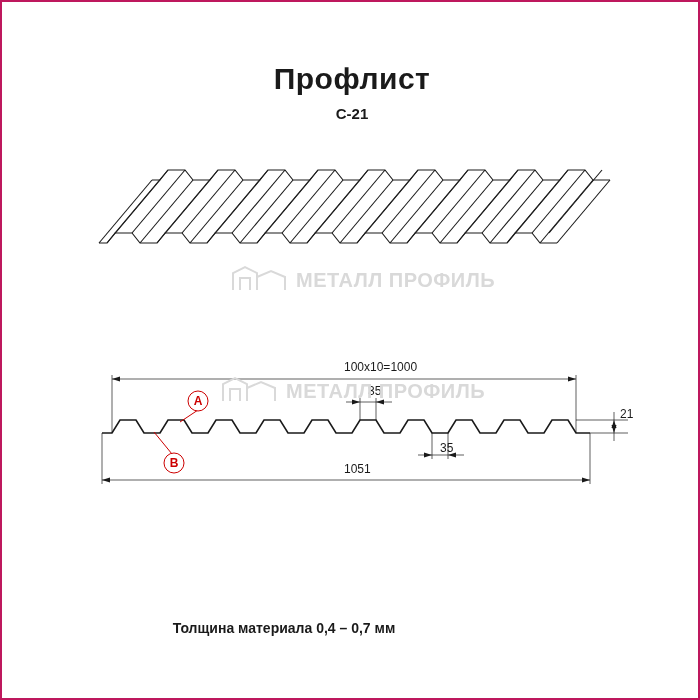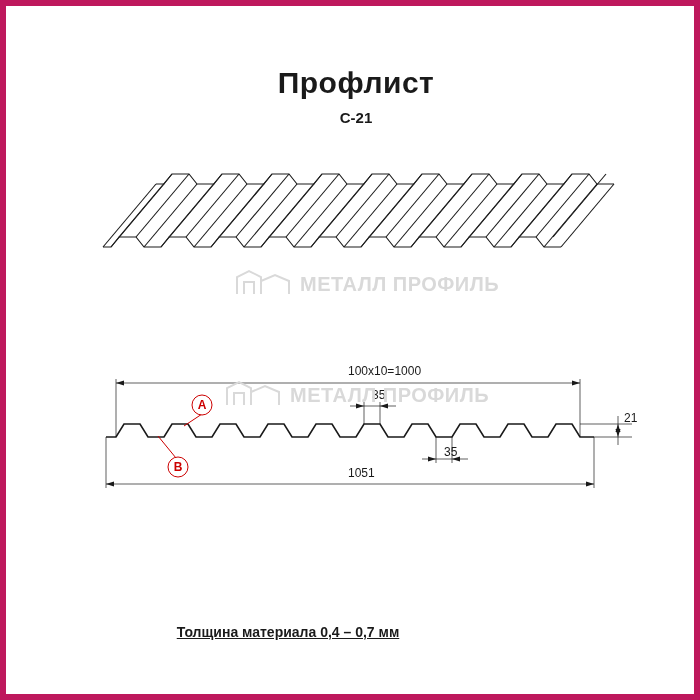--- a/index.html
+++ b/index.html
@@ -13,21 +13,21 @@
     position: relative;
     font-family: "Liberation Sans", sans-serif;
     color: #1a1a1a;
     overflow: hidden;
   }
   .page {
     position: absolute;
     left: 0; top: 0;
     width: 700px;
     height: 700px;
-    border: 6px solid #be185d;
+    border: 2px solid #be185d;
     box-sizing: border-box;
   }
   
   .title {
     position: absolute;
     left: 0; top: 60px;
     width: 700px;
     text-align: center;
     font-size: 30px;
     font-weight: bold;
@@ -44,21 +44,20 @@
     color: #1a1a1a;
   }
   .footnote {
     position: absolute;
     left: 0; top: 618px;
     width: 564px;
     text-align: center;
     font-size: 14px;
     font-weight: bold;
     color: #1a1a1a;
-    text-decoration: underline;
   }
   
   .watermark {
     position: absolute;
     font-size: 20px;
     font-weight: bold;
     color: #d9d9d9;
     white-space: nowrap;
     letter-spacing: 0.5px;
     pointer-events: none;

